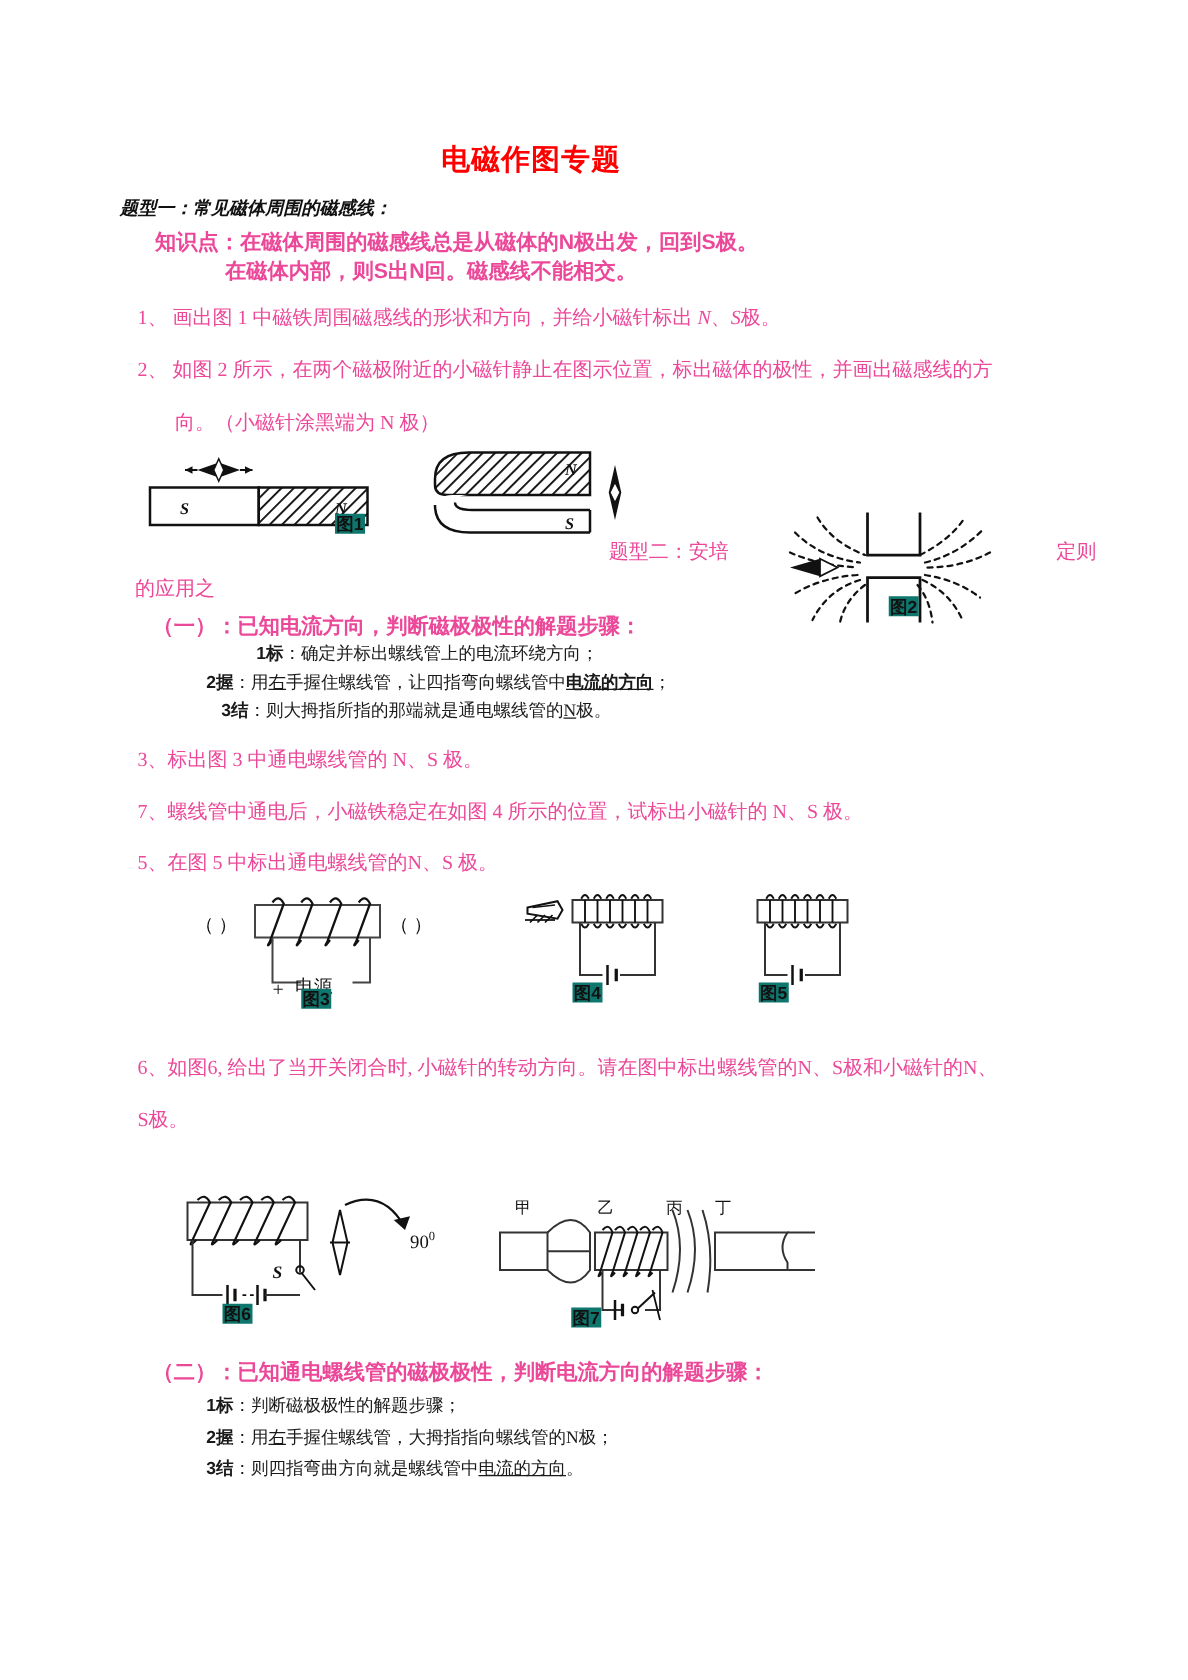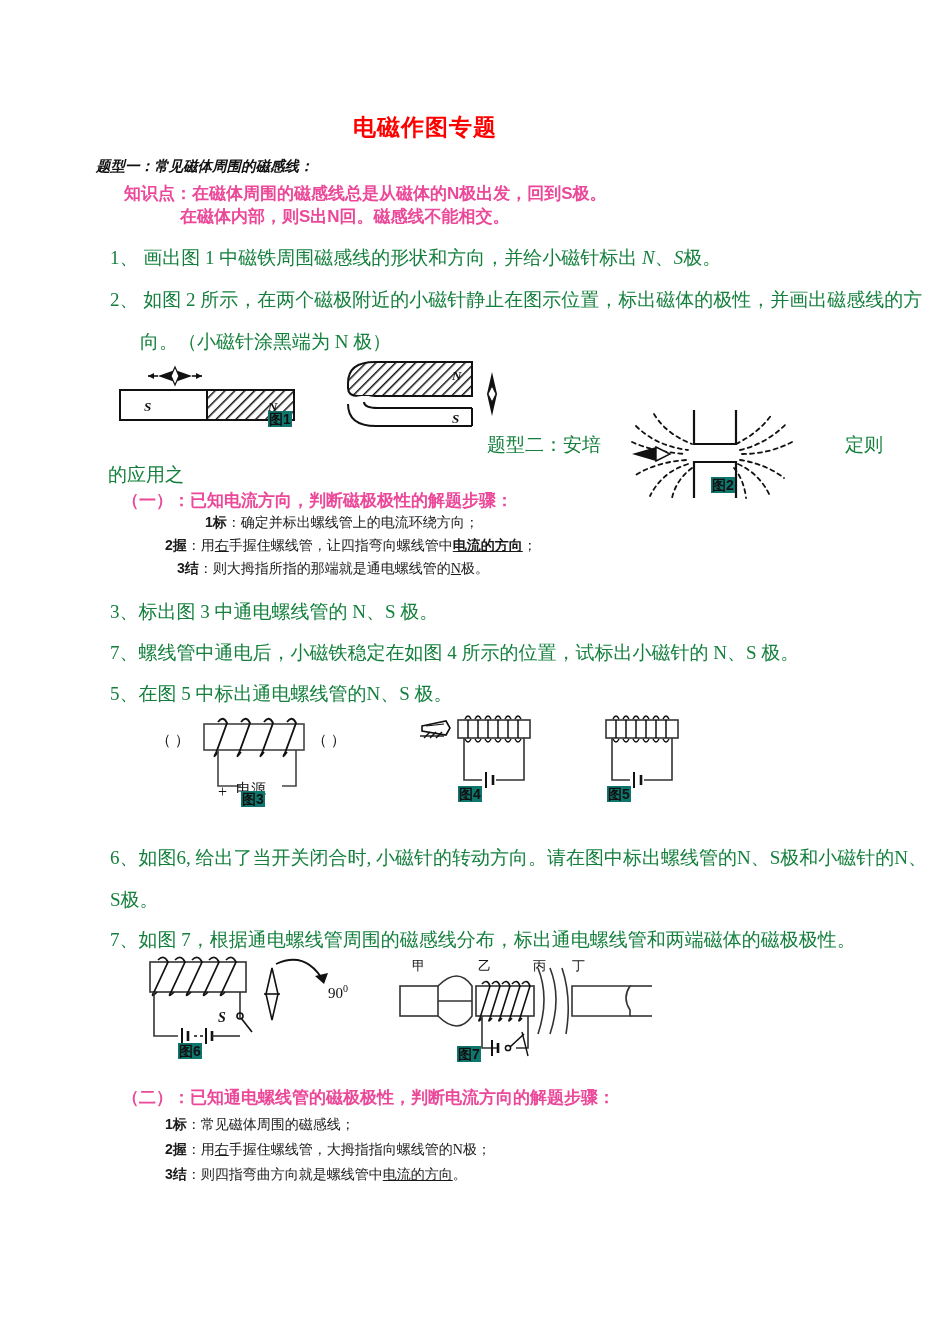--- a/index.html
+++ b/index.html
@@ -18,21 +18,21 @@
 
   .blk{position:absolute;}
   .hd{
     font-family:"Liberation Sans","DejaVu Sans",sans-serif;
     font-weight:bold;font-size:14.5px;color:#111;
   }
   .red{
     font-family:"Liberation Sans","DejaVu Sans",sans-serif;
     font-weight:bold;font-size:17px;color:#ec4899;
   }
-  .body-t{font-size:19px;color:#15803d;line-height:1.55;}
+  .body-t{font-size:16px;color:#ec4899;line-height:1.55;}
   .step{font-size:14px;color:#1a1a1a;}
   .step b{font-family:"Liberation Sans","DejaVu Sans",sans-serif;font-size:14px;}
   .u{text-decoration:underline;}
   .ub{text-decoration:underline;font-weight:bold;}
   .it{font-style:italic;}
 
   svg{display:block;overflow:visible;}
   .figcap{
     font-family:"Liberation Sans","DejaVu Sans",sans-serif;
     font-weight:bold;font-size:14px;color:#111;position:absolute;
@@ -247,21 +247,20 @@
       <line x1="43" y1="63" x2="43" y2="73" stroke="#111" stroke-width="2.6"></line>
     </svg>
   </div>
   <div class="figcap" style="left:607px;top:786px;">
     <span class="hl">图5</span>
   </div>
 
   <div class="blk body-t" style="left:110px;top:843px;">6、如图6, 给出了当开关闭合时, 小磁针的转动方向。请在图中标出螺线管的N、S极和小磁针的N、</div>
   <div class="blk body-t" style="left:110px;top:885px;">S极。</div>
 
-  <div class="blk body-t" style="left:110px;top:925px;">7、如图 7，根据通电螺线管周围的磁感线分布，标出通电螺线管和两端磁体的磁极极性。</div>
 
   <div class="blk" style="left:148px;top:952px;">
     <svg width="215" height="110" viewBox="0 0 215 110">
 
       <rect x="2" y="10" width="96" height="30" fill="#fff" stroke="#333" stroke-width="1.6"></rect>
       <g stroke="#111" stroke-width="1.7" fill="none">
         <path d="M 10 8 q 6 -6 10 2 L 6 40 q -4 7 3 0"></path>
         <path d="M 27 8 q 6 -6 10 2 L 23 40 q -4 7 3 0"></path>
         <path d="M 44 8 q 6 -6 10 2 L 40 40 q -4 7 3 0"></path>
         <path d="M 61 8 q 6 -6 10 2 L 57 40 q -4 7 3 0"></path>
@@ -337,21 +336,21 @@
       <line x1="122" y1="84" x2="128" y2="108" stroke="#111" stroke-width="1.4"></line>
     </svg>
   </div>
   <div class="figcap" style="left:457px;top:1046px;">
     <span class="hl">图7</span>
   </div>
 
   <div class="blk red" style="left:122px;top:1086px;">（二）：已知通电螺线管的磁极极性，判断电流方向的解题步骤：</div>
 
   <div class="blk step" style="left:165px;top:1116px;">
-    <b>1标</b><span>：</span><span>常见磁体周围的磁感线；</span>
+    <b>1标</b><span>：</span><span>判断磁极极性的解题步骤；</span>
   </div>
   <div class="blk step" style="left:165px;top:1141px;">
     <b>2握</b><span>：</span><span>用</span><span class="u">右</span><span>手握住螺线管，大拇指指向螺线管的N极；</span>
   </div>
   <div class="blk step" style="left:165px;top:1166px;">
     <b>3结</b><span>：</span><span>则四指弯曲方向就是螺线管中</span><span class="u">电流的方向</span><span>。</span>
   </div>
 
 </div>
 

